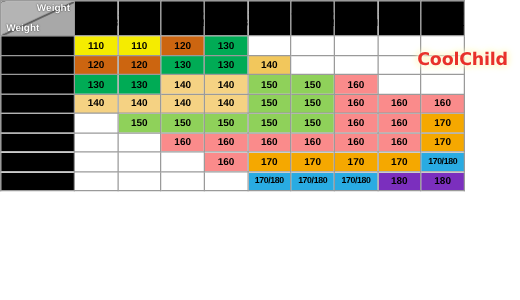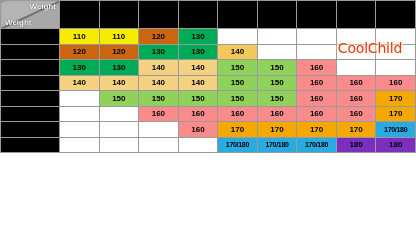--- a/index.html
+++ b/index.html
@@ -13,21 +13,21 @@
     overflow: hidden;
   }
   #size-chart {
     width: 416px; height: 154px;
     position: relative;
     background: #ffffff;
   }
   table.chart {
     border-collapse: collapse;
     table-layout: fixed;
-    width: 416px;
+    width: 372px;
     height: 150px;
   }
   table.chart td, table.chart th {
     padding: 0;
     margin: 0;
     border: 1px solid #9a9a9a;
     text-align: center;
     vertical-align: middle;
     font-size: 8px;
     font-weight: bold;
@@ -94,21 +94,21 @@
   td.cell.small { font-size: 7px; letter-spacing: -0.3px; }
   
   .logo {
     position: absolute;
     left: 328px; top: 39px;
     width: 84px; height: 17px;
     display: flex;
     align-items: center;
     justify-content: center;
     font-size: 14px;
-    font-weight: normal;
+    font-weight: bold;
     color: #e8312b;
     font-family: "DejaVu Sans", sans-serif;
     text-shadow: 0 0 3px #ffffff, 0 0 5px #fff8c0, 0 0 7px #fff0a0;
     pointer-events: none;
     letter-spacing: -0.2px;
   }
 </style>
 </head>
 <body>
 

